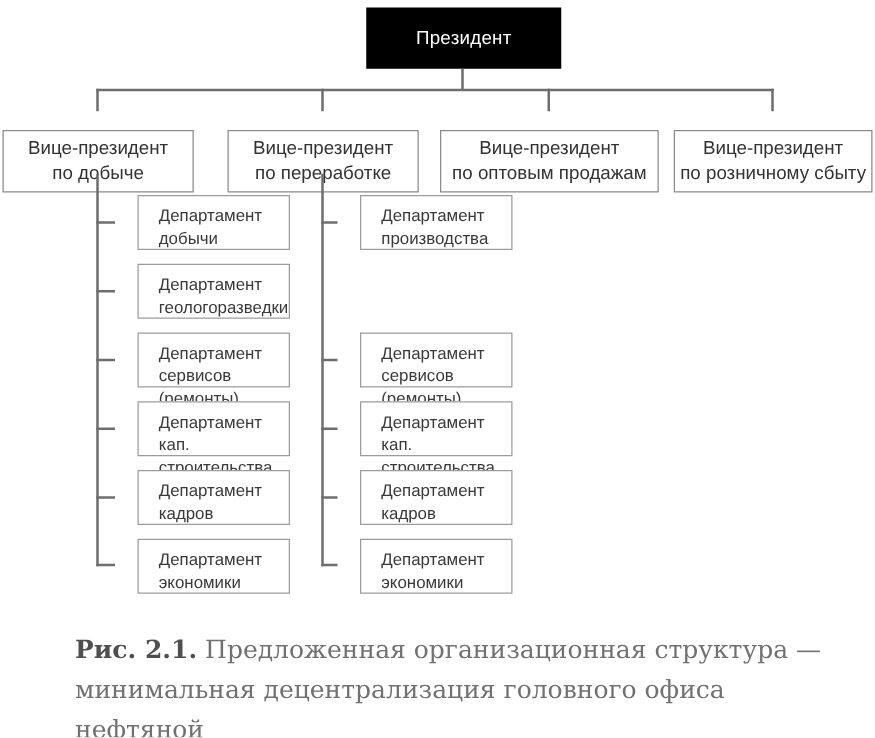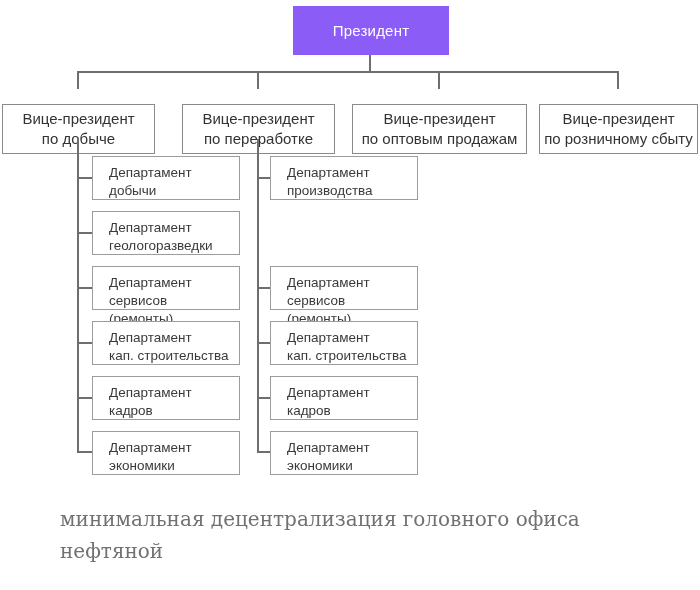--- a/index.html
+++ b/index.html
@@ -11,48 +11,49 @@
     overflow: hidden;
     font-family: "Liberation Sans", "DejaVu Sans", sans-serif;
   }
   .box {
     position: absolute;
     box-sizing: border-box;
     background: #ffffff;
   }
   .president {
     left: 293px; top: 6px; width: 156px; height: 49px;
-    background: #8b5cf6;
+    background: #000000;
     color: #ffffff;
     display: flex; align-items: center; justify-content: center;
     font-size: 15px;
     letter-spacing: 0.2px;
   }
   .vp {
     top: 104px; height: 50px;
     border: 1px solid #8a8a8a;
     color: #333333;
     display: flex; align-items: center; justify-content: center;
     text-align: center;
     white-space: pre-line;
     font-size: 15px;
     line-height: 1.35;
   }
   .vp1 { left: 2px;   width: 153px; }
   .vp2 { left: 182px; width: 153px; }
   .vp3 { left: 352px; width: 175px; }
   .vp4 { left: 539px; width: 159px; }
   .dept {
-    width: 148px; height: 44px;
+    width: 122px; height: 44px;
     border: 1px solid #9c9c9c;
     color: #3a3a3a;
     padding: 7px 6px 0 16px;
     white-space: pre-line;
     font-size: 13.5px;
     line-height: 1.32;
+    margin-left: 18px;
   }
   .col1 .dept { left: 92px; }
   .col2 .dept { left: 270px; }
   .line {
     position: absolute;
     background: #6e6e6e;
   }
   .caption {
     position: absolute;
     left: 60px; top: 503px; width: 610px;
@@ -125,17 +126,18 @@
 сервисов (ремонты)</div>
     <div class="box dept" style="top:321px;">Департамент
 кап. строительства</div>
     <div class="box dept" style="top:376px;">Департамент
 кадров</div>
     <div class="box dept" style="top:431px;">Департамент
 экономики</div>
   </div>
 
   <div class="caption">
+    <div><b>Рис. 2.1.</b><span> Предложенная организационная структура —</span></div>
     <div>минимальная децентрализация головного офиса нефтяной</div>
 
   </div>
 
 </div>
 
 </body></html>

